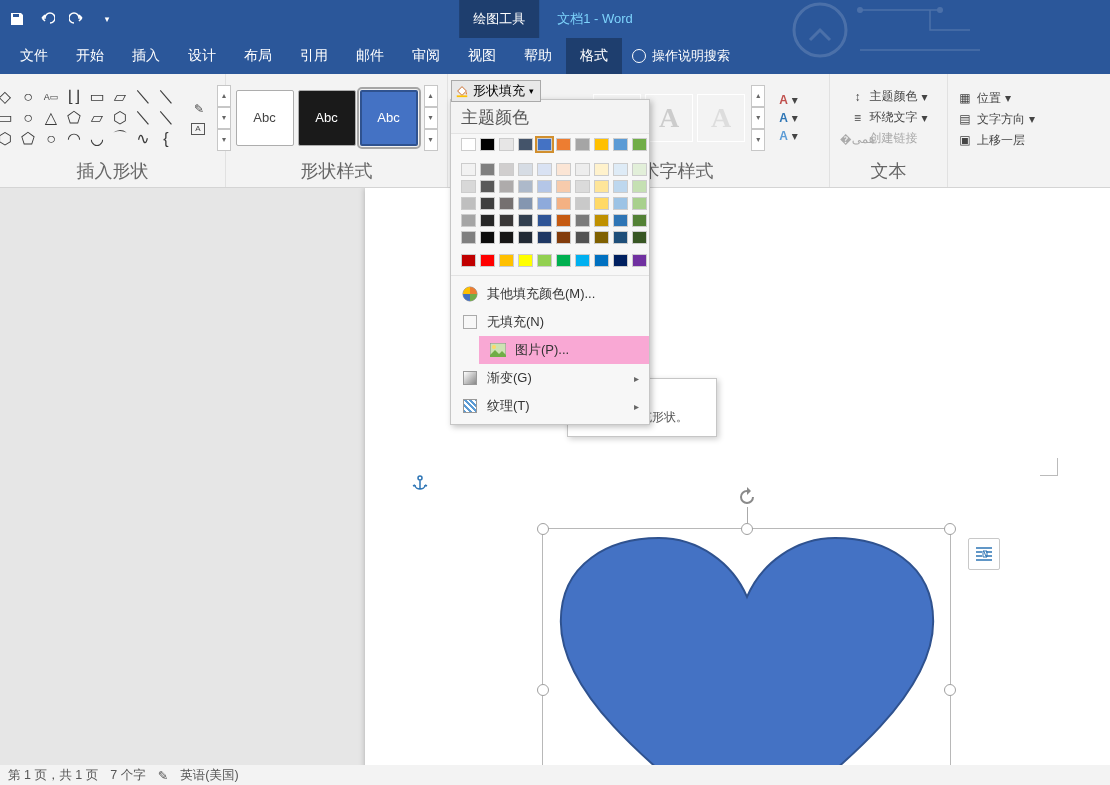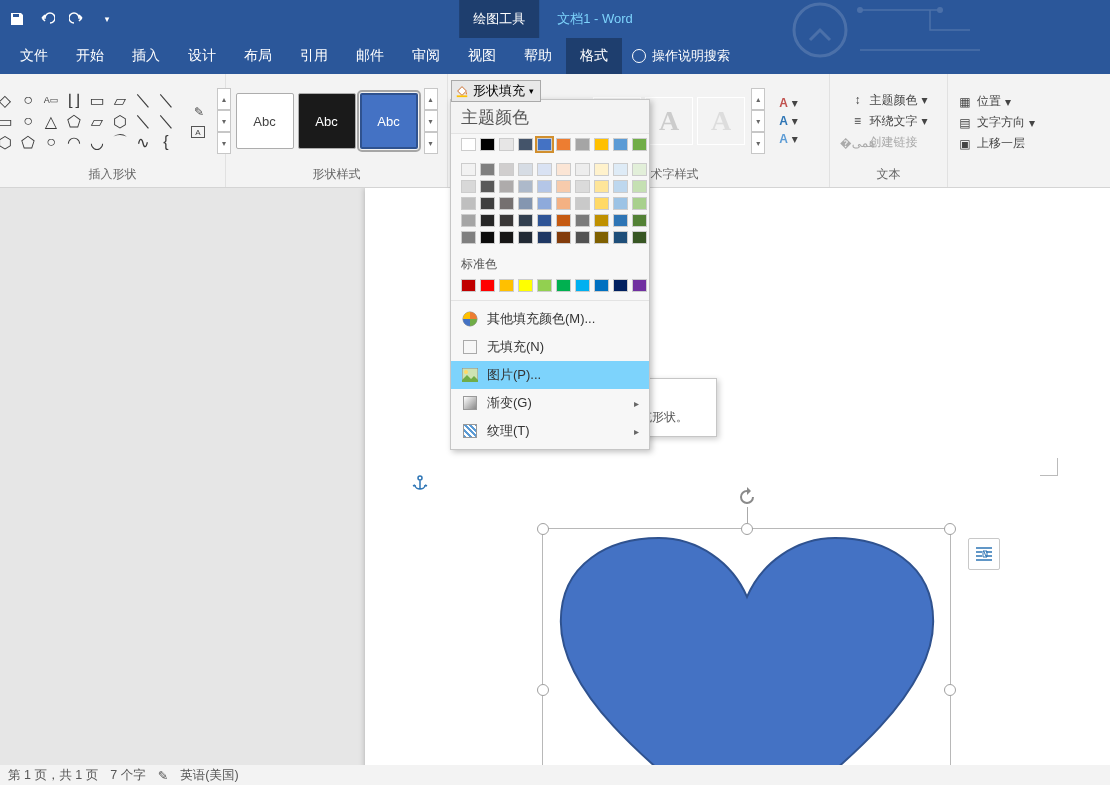--- a/index.html
+++ b/index.html
@@ -18,21 +18,21 @@
 .menu-bar { height: 36px; background: #2b579a; display: flex; align-items: center; padding: 0 6px; }
 .menu-tab { color: #fff; font-size: 14px; padding: 0 14px; height: 100%; display: flex; align-items: center; cursor: pointer; }
 .menu-tab.active { background: #1e3e6e; }
 .tell-me { display: flex; align-items: center; color: #fff; font-size: 13px; margin-left: 10px; gap: 6px; }
 .bulb { width: 14px; height: 14px; border: 1.5px solid #fff; border-radius: 50%; position: relative; }
 
 
 .ribbon { background: #f3f3f3; border-bottom: 1px solid #d4d4d4; height: 114px; display: flex; position: relative; }
 .ribbon-group { border-right: 1px solid #e1e1e1; display: flex; flex-direction: column; align-items: center; justify-content: space-between; padding: 4px 8px 2px; }
 .ribbon-group .content { flex: 1; display: flex; align-items: center; gap: 4px; }
-.ribbon-group .label { font-size: 12px; color: #666; padding: 2px 0; }
+.ribbon-group .label { font-size: 18px; color: #666; padding: 2px 0; }
 
 .shape-gallery { display: grid; grid-template-columns: repeat(8, 22px); grid-auto-rows: 20px; gap: 1px; }
 .shape-cell { border: 1px solid transparent; display: flex; align-items: center; justify-content: center; color: #3b3b3b; cursor: pointer; }
 .scroll-btns { display: flex; flex-direction: column; margin-left: 2px; }
 .scr { width: 14px; height: 22px; border: 1px solid #c7c7c7; background: #fff; display: flex; align-items: center; justify-content: center; font-size: 8px; cursor: pointer; color: #666; }
 
 .style-swatch { width: 58px; height: 56px; border: 1px solid #adadad; border-radius: 2px; display: flex; align-items: center; justify-content: center; font-size: 13px; cursor: pointer; }
 .style-swatch.white { background: #fff; color: #444; }
 .style-swatch.black { background: #1a1a1a; color: #fff; }
 .style-swatch.blue  { background: #4472c4; color: #fff; border: 2px solid #2f528f; }
@@ -65,21 +65,21 @@
 
 .dropdown { position: absolute; left: 450px; top: 99px; width: 200px; background: #f7f7f7; border: 1px solid #c6c6c6; box-shadow: 2px 2px 6px rgba(0,0,0,.25); z-index: 10; padding-bottom: 4px; }
 .dd-header { font-size: 17px; color: #555; padding: 6px 10px 4px; border-bottom: 1px solid #e3e3e3; background:#f3f3f3;}
 .theme-grid, .std-grid { display: grid; grid-template-columns: repeat(10, 17px); gap: 2px; padding: 4px 10px; }
 .theme-grid { grid-auto-rows: 15px; }
 .theme-row1 { padding-bottom: 6px; }
 .sw { width: 15px; height: 13px; border: 1px solid #ccc; cursor: pointer; }
 .sw.sel { outline: 2px solid #d18f2e; outline-offset: 0; }
 .std-label { font-size: 12px; color: #555; padding: 6px 10px 2px; }
 .dd-item { display: flex; align-items: center; gap: 8px; padding: 5px 10px; font-size: 13px; color: #333; cursor: pointer; }
-.dd-item.hover { background: #7dd3fc; }
+.dd-item.hover { background: #f9a8d4; margin-left: 28px; }
 .dd-item .arrow { margin-left: auto; font-size: 10px; color: #666; }
 .dd-ico { width: 18px; height: 18px; display: flex; align-items: center; justify-content: center; }
 
 
 .tooltip { position: absolute; left: 567px; top: 378px; background: #fff; border: 1px solid #c6c6c6; box-shadow: 2px 2px 6px rgba(0,0,0,.2); padding: 8px 12px 10px; z-index: 9; width: 150px; }
 .tooltip .tt-title { font-size: 13px; font-weight: bold; color: #333; margin-bottom: 4px; }
 .tooltip .tt-body { font-size: 12px; color: #555; }
 
 
 .status-bar { position: absolute; bottom: 0; left: 0; right: 0; height: 20px; background: #f3f3f3; display: flex; align-items: center; padding: 0 8px; gap: 12px; font-size: 12.5px; color: #555; }
@@ -326,21 +326,20 @@
       <div class="sw" style="background: rgb(12, 12, 12);"></div>
       <div class="sw" style="background: rgb(23, 22, 22);"></div>
       <div class="sw" style="background: rgb(34, 42, 53);"></div>
       <div class="sw" style="background: rgb(31, 56, 100);"></div>
       <div class="sw" style="background: rgb(131, 60, 11);"></div>
       <div class="sw" style="background: rgb(82, 82, 82);"></div>
       <div class="sw" style="background: rgb(127, 96, 0);"></div>
       <div class="sw" style="background: rgb(30, 78, 121);"></div>
       <div class="sw" style="background: rgb(55, 86, 35);"></div>
     </div>
-  <div class="std-label">标准色</div>
   <div class="std-grid" id="std-row">
       <div class="sw" style="background: rgb(192, 0, 0);"></div>
       <div class="sw" style="background: rgb(255, 0, 0);"></div>
       <div class="sw" style="background: rgb(255, 192, 0);"></div>
       <div class="sw" style="background: rgb(255, 255, 0);"></div>
       <div class="sw" style="background: rgb(146, 208, 80);"></div>
       <div class="sw" style="background: rgb(0, 176, 80);"></div>
       <div class="sw" style="background: rgb(0, 176, 240);"></div>
       <div class="sw" style="background: rgb(0, 112, 192);"></div>
       <div class="sw" style="background: rgb(0, 32, 96);"></div>

